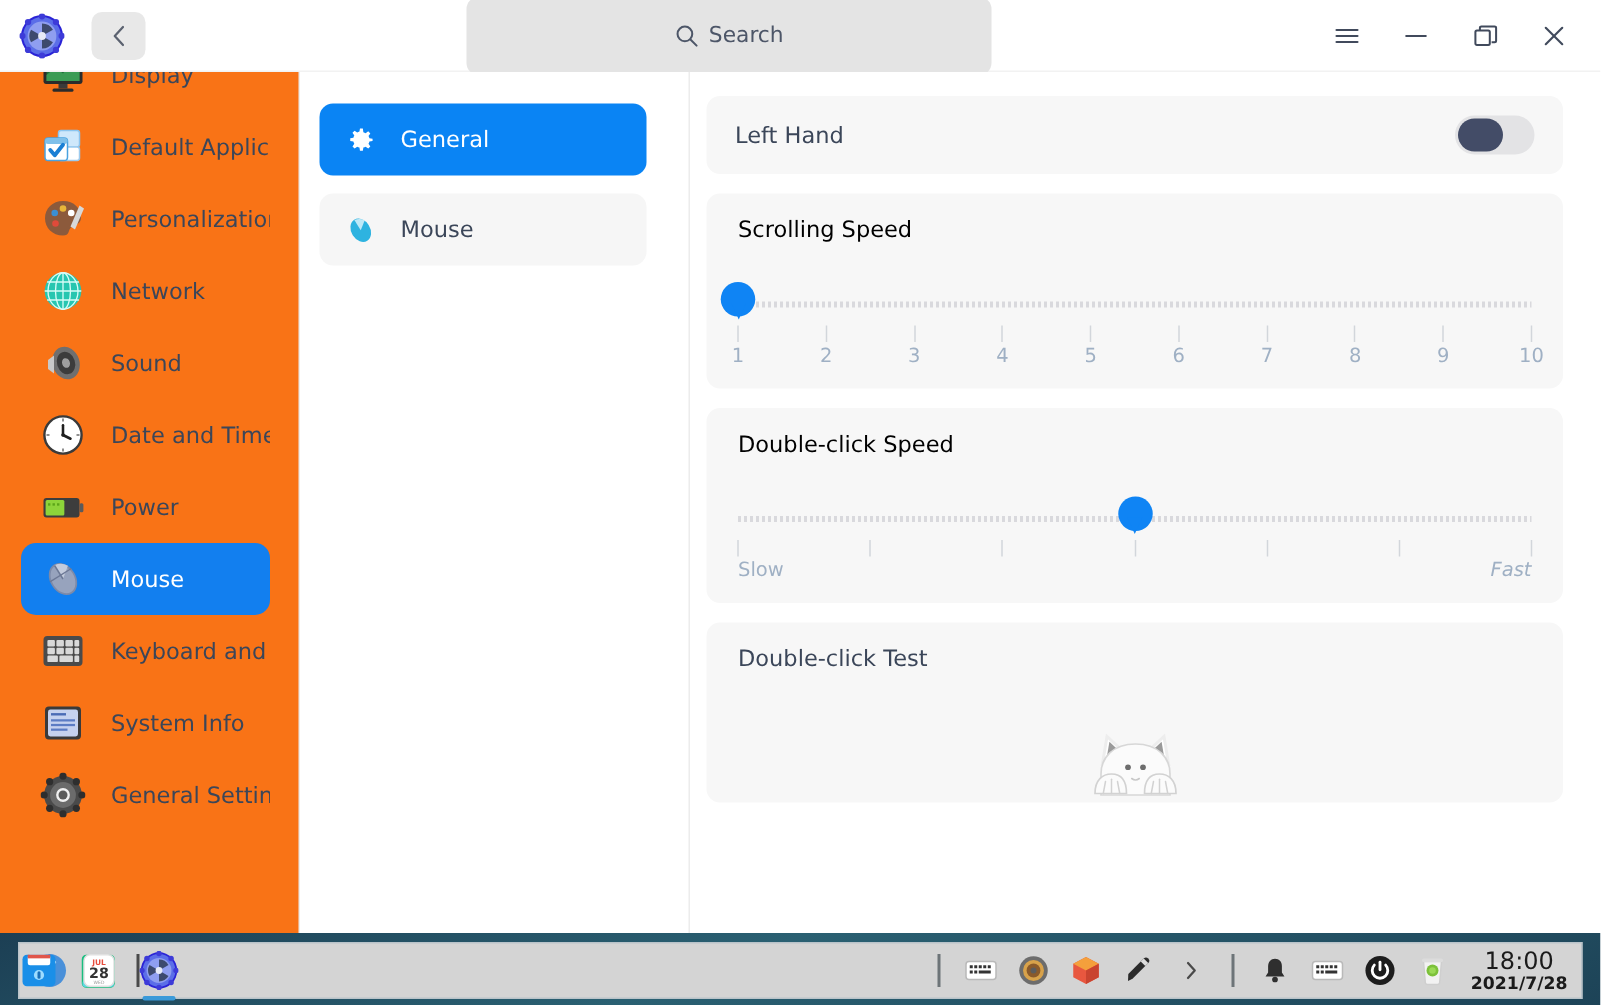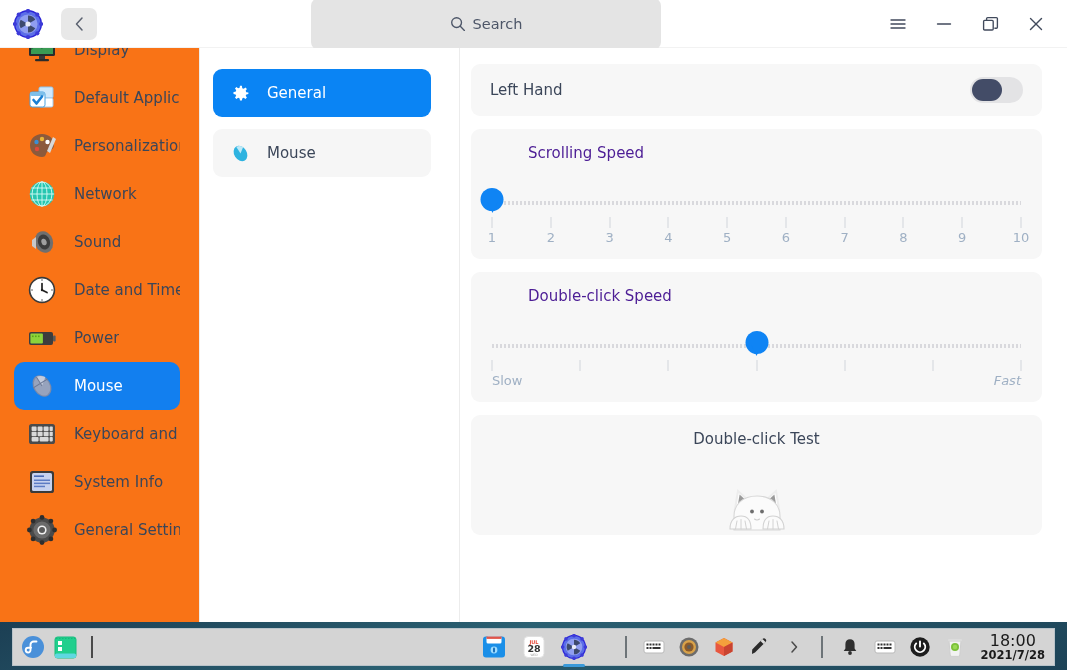--- a/index.html
+++ b/index.html
@@ -76,32 +76,32 @@
   .content {
     position: absolute; left: 460px; top: 48px; width: 607px; height: 574px;
     background: #ffffff; padding: 16px 25px 0 11px; overflow: hidden;
   }
   .card {
     background: #f7f7f7; border-radius: 9px; width: 571px; margin-bottom: 13px;
     position: relative;
   }
   .card-row-toggle { height: 52px; display: flex; align-items: center;
     padding: 0 19px 0 19px; justify-content: space-between; }
-  .card-title { color: #3b4659; font-size: 15px; text-align: center; }
+  .card-title { color: #3b4659; font-size: 15px; }
   .toggle {
     width: 53px; height: 26px; border-radius: 13px; background: #e3e3e5;
     position: relative; flex: 0 0 auto;
   }
   .toggle-knob {
     position: absolute; left: 2px; top: 2px; width: 30px; height: 22px;
     border-radius: 11px; background: #434c67;
   }
 
   .card-slider { padding: 15px 21px 16px 21px; }
-  .slider-label { color: #4c1d95; font-size: 15px; margin-bottom: 17px; margin-left: 36px; }
+  .slider-label { color: #000000; font-size: 15px; margin-bottom: 17px; }
   .slider-area { position: relative; height: 64px; }
   .slider-track {
     position: absolute; left: 0; right: 0; top: 22px; height: 4px;
     background-image: repeating-linear-gradient(to right,
       #d9d9dd 0px, #d9d9dd 2px, transparent 2px, transparent 4px);
   }
   .slider-handle {
     position: absolute; top: 9px; width: 23px; height: 28px;
     transform: translateX(-50%);
   }
@@ -136,21 +136,21 @@
     position: absolute; left: 0; top: 622px; width: 1067px; height: 48px;
     background: linear-gradient(160deg, #1c3f54 0%, #2a6072 45%, #1d4357 100%);
   }
   .taskbar {
     position: absolute; left: 12px; top: 628px; width: 1043px; height: 38px;
     background: #d4d4d4; display: flex; align-items: center;
     border: 1px solid #b9c3c9;
   }
   .tb-left { display: flex; align-items: center; gap: 6px; padding-left: 7px; }
   .tb-center { position: absolute; left: 0; right: 0; display: flex;
-    justify-content: center; align-items: center; gap: 14px; pointer-events: none; }
+    justify-content: flex-start; align-items: center; gap: 14px; pointer-events: none; }
   .tb-center > * { pointer-events: auto; }
   .tb-right { margin-left: auto; display: flex; align-items: center;
     gap: 9px; padding-right: 9px; }
   .tb-icon { width: 26px; height: 26px; display: flex;
     align-items: center; justify-content: center; }
   .tb-sep { width: 2px; height: 22px; background: #6d7478; margin: 0 5px; }
   .clock { text-align: center; line-height: 1.08; color: #1b1b1b;
     font-size: 16px; margin-left: 4px; }
   .clock .date { font-size: 11.5px; font-weight: bold; }
   .active-underline { position: relative; }

